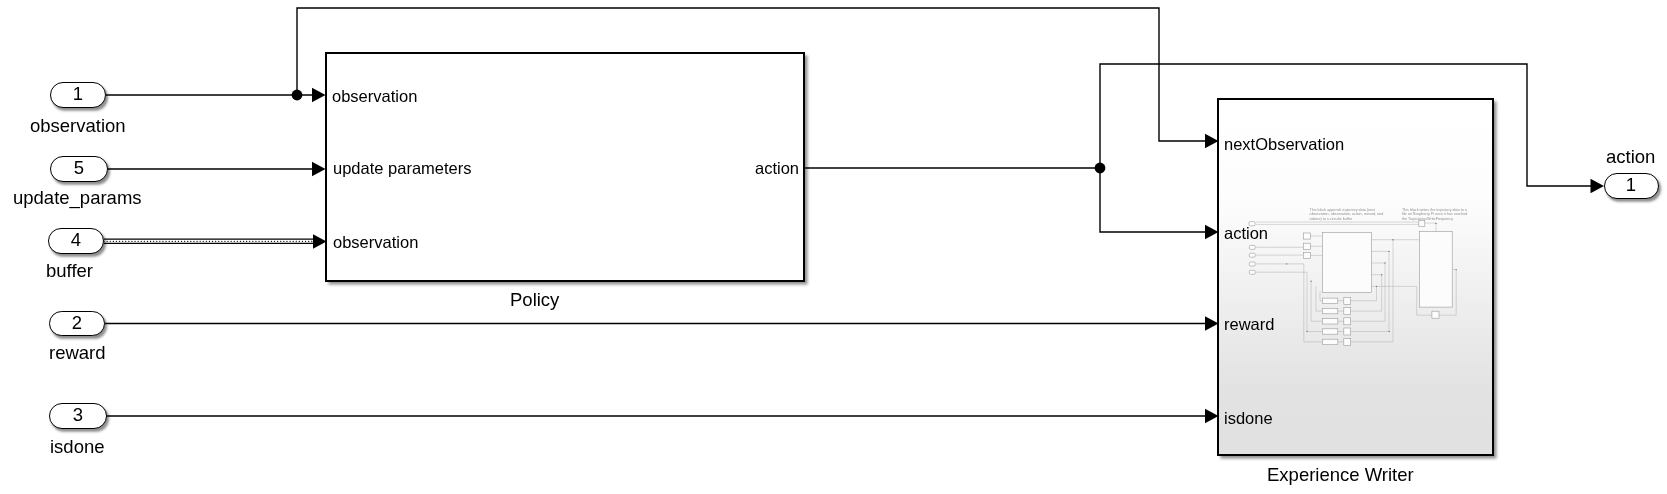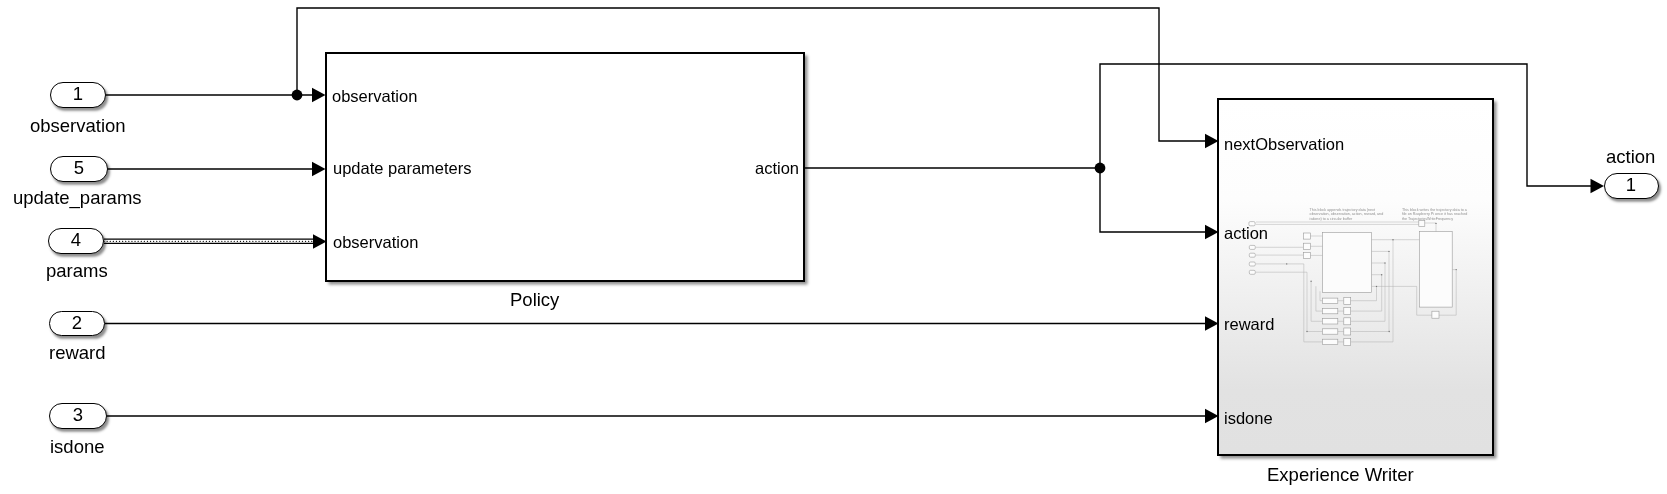--- a/index.html
+++ b/index.html
@@ -60,21 +60,21 @@
   <div class="plabel" style="left:30px;top:117px;">observation</div>
 
   <div class="port" style="left:50px;top:156px;width:58px;height:26px;">
       <div class="pnum">5</div>
     </div>
   <div class="plabel" style="left:13px;top:188.7px;">update_params</div>
 
   <div class="port" style="left:48px;top:228px;width:56px;height:26px;">
       <div class="pnum">4</div>
     </div>
-  <div class="plabel" style="left:46px;top:262px;">params</div>
+  <div class="plabel" style="left:46px;top:262px;">buffer</div>
 
   <div class="port" style="left:49px;top:311px;width:56px;height:25px;">
       <div class="pnum">2</div>
     </div>
   <div class="plabel" style="left:49px;top:344.1px;">reward</div>
 
   <div class="port" style="left:49px;top:403px;width:58px;height:26px;">
       <div class="pnum">3</div>
     </div>
   <div class="plabel" style="left:50px;top:437.9px;">isdone</div>

